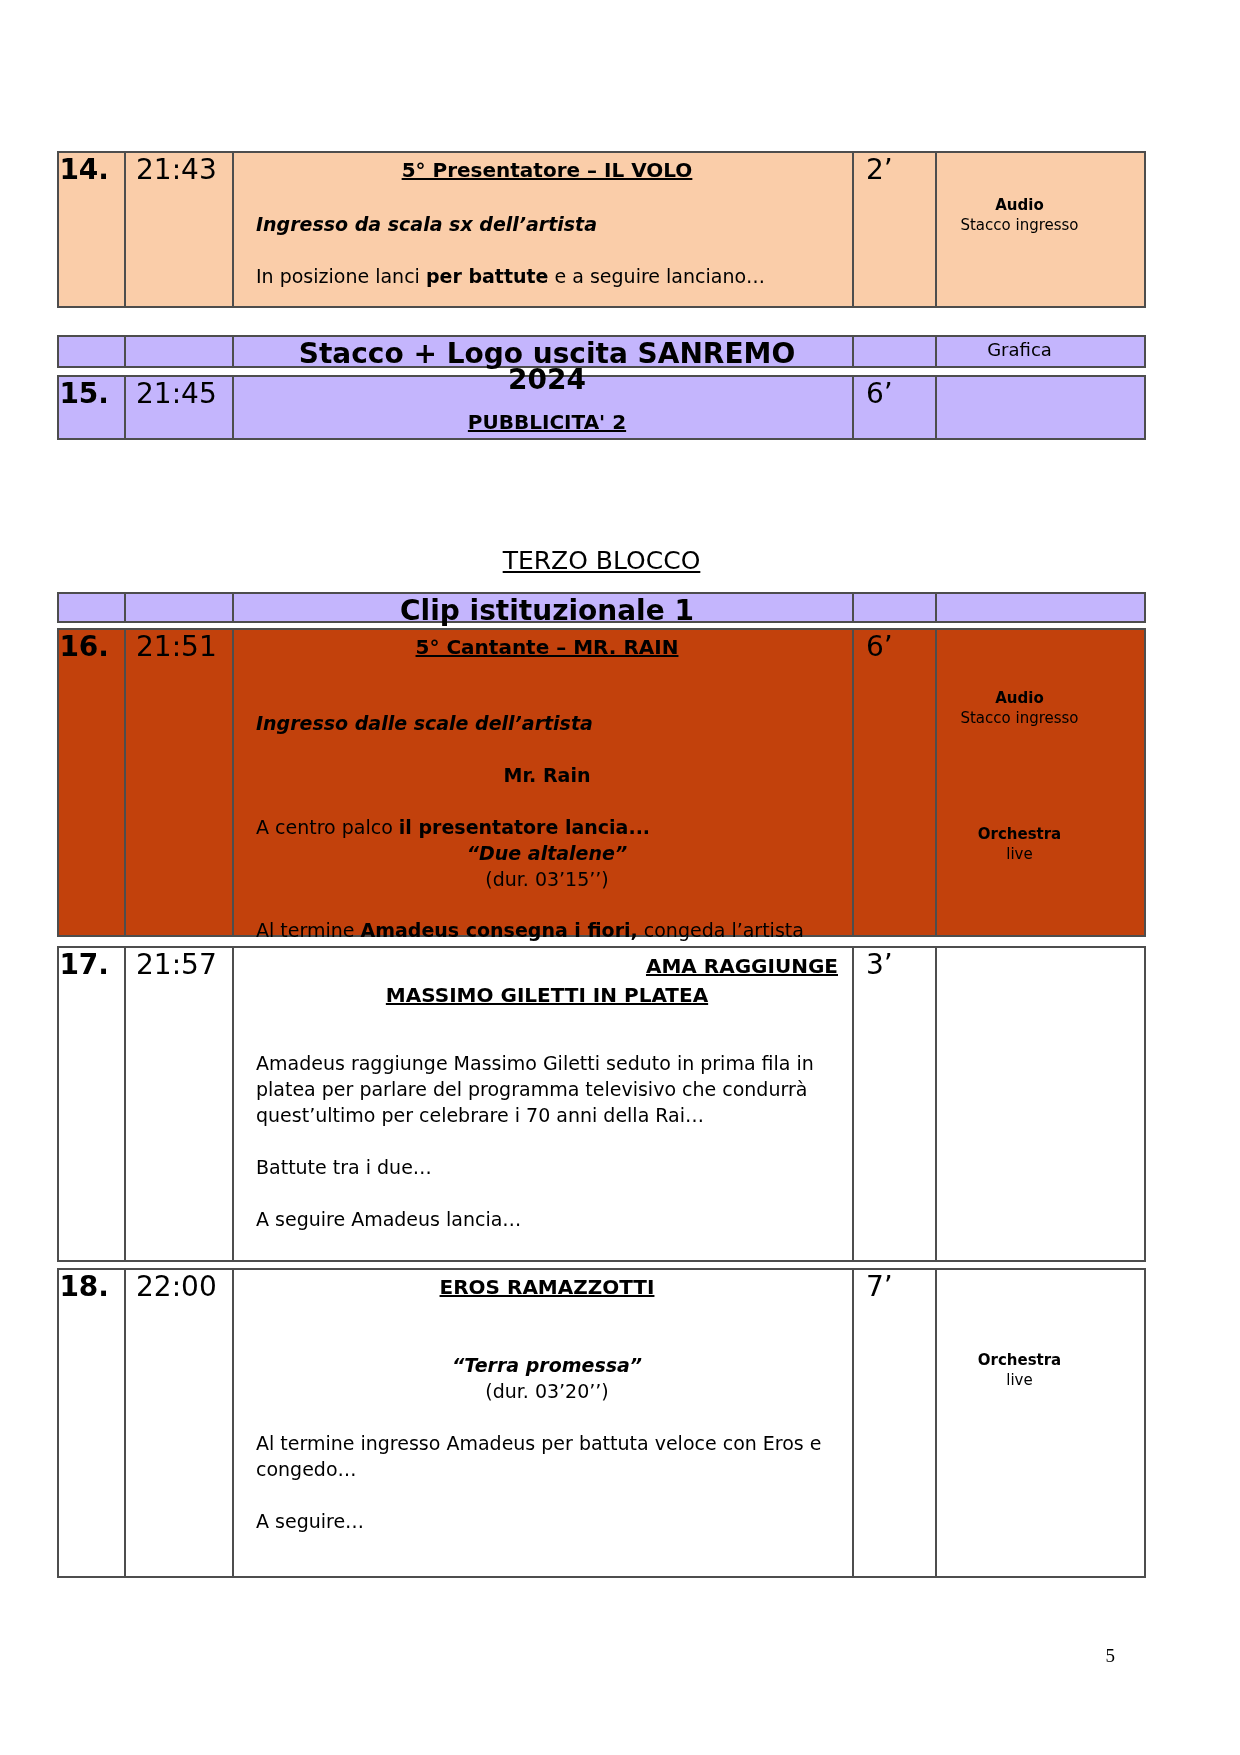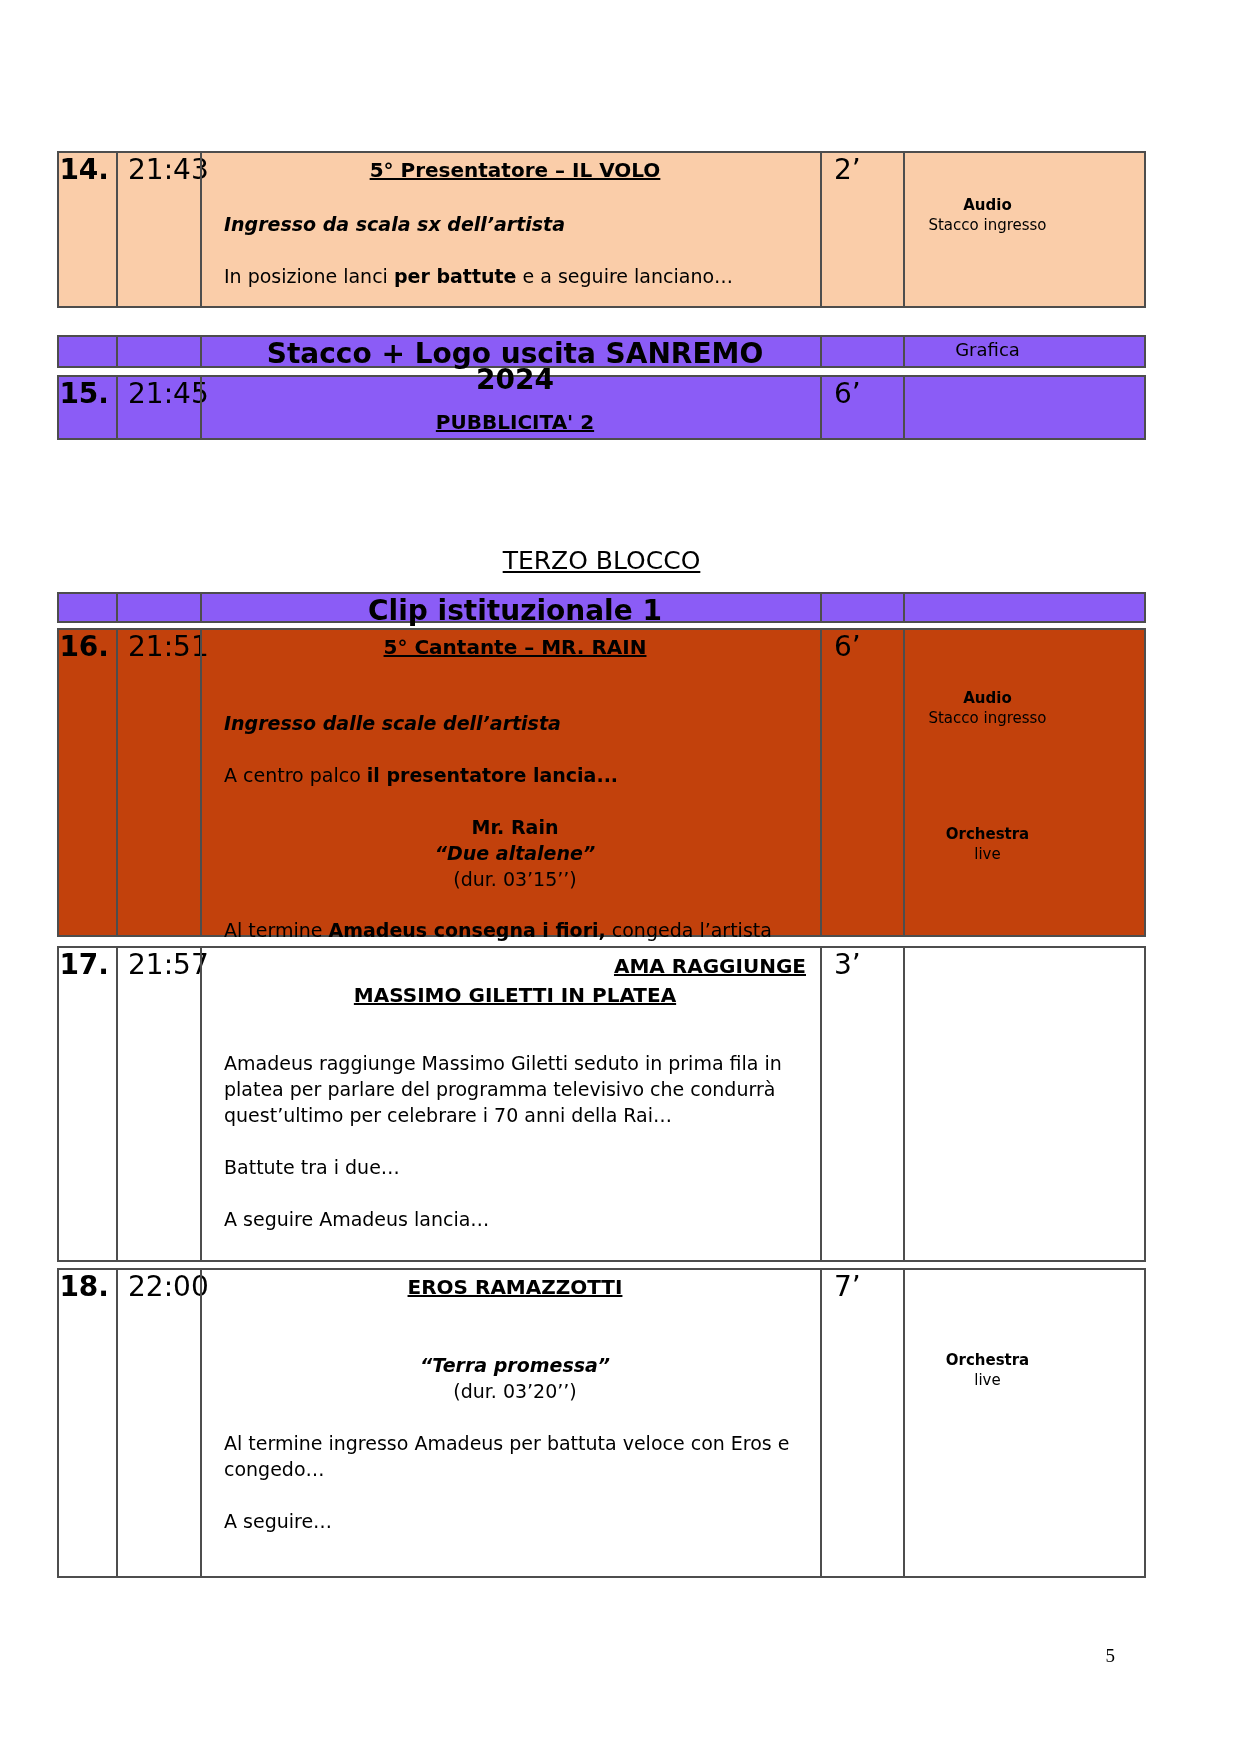--- a/index.html
+++ b/index.html
@@ -19,35 +19,35 @@
     border:2px solid #4d4d4d;
     box-sizing:border-box;
     align-items:stretch;
   }
   .cell{
     box-sizing:border-box;
     flex:0 0 auto;
   }
   .cell + .cell{border-left:2px solid #4d4d4d;}
   .c1{width:57px;  text-align:right; padding:4px 7px 0 0; font-weight:bold;}
-  .c2{width:84px; padding:4px 0 0 10px;}
+  .c2{width:108px; padding:4px 0 0 10px;margin-left:8px;}
   .c3{width:620px; padding:4px 14px 0 22px;}
   .c4{width:83px;  padding:4px 0 0 12px;}
   .c5{width:167px; text-align:center;}
   .fs{font-size:28px; line-height:26px;}
   .body-text{font-size:19px; line-height:26px;}
   .row-title{
     font-size:20px; line-height:26px;
     font-weight:bold; text-decoration:underline; text-align:center;
   }
   .b{font-weight:bold;}
   .bi{font-weight:bold; font-style:italic;}
   .center{text-align:center;}
   .peach{background:#facda9;}
-  .grayband{background:#8b5cf6;}
+  .grayband{background:#c4b5fd;}
   .blueband{background:#c2410c;}
   .note-label{font-size:15px; line-height:20px; font-weight:bold;}
   .note-value{font-size:15px; line-height:20px;}
   .grafica{font-size:18px; line-height:26px;}
   .section-heading{
     width:1089px; margin-left:57px; margin-top:105px;
     text-align:center; font-size:25px; line-height:32px;
     text-decoration:underline;
   }
   .pagenum{
@@ -105,22 +105,22 @@
     <div class="cell c4"></div>
     <div class="cell c5"></div>
   </div>
 
   <div class="tbl blueband" style="margin-top:5px; height:309px;">
     <div class="cell c1 fs">16.</div>
     <div class="cell c2 fs">21:51</div>
     <div class="cell c3">
       <div class="row-title">5° Cantante – MR. RAIN</div>
       <div class="body-text bi" style="margin-top:50px;">Ingresso dalle scale dell’artista</div>
+      <div class="body-text center b" style="margin-top:26px;">Mr. Rain</div>
       <div class="body-text" style="margin-top:26px;"><span>A centro palco </span><span class="b">il presentatore lancia...</span><span></span></div>
-      <div class="body-text center b" style="margin-top:26px;">Mr. Rain</div>
       <div class="body-text center bi">“Due altalene”</div>
       <div class="body-text center">(dur. 03’15’’)</div>
       <div class="body-text" style="margin-top:25px;"><span>Al termine </span><span class="b">Amadeus consegna i fiori,</span><span> congeda l’artista</span></div>
     </div>
     <div class="cell c4 fs">6’</div>
     <div class="cell c5">
       <div style="margin-top:58px;">
         <div class="note-label">Audio</div>
         <div class="note-value">Stacco ingresso</div>
       </div>

